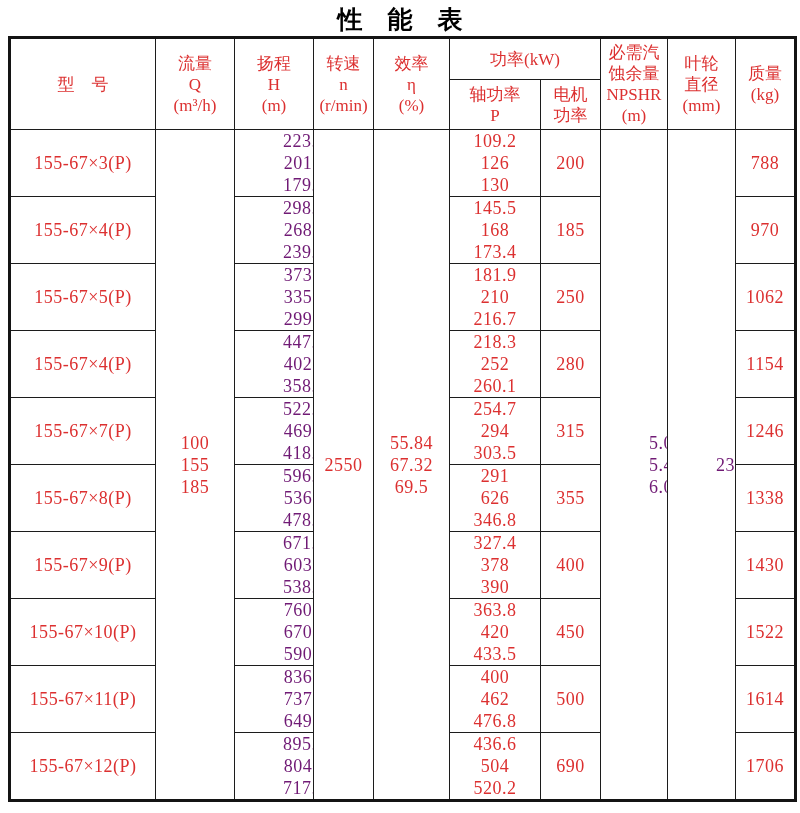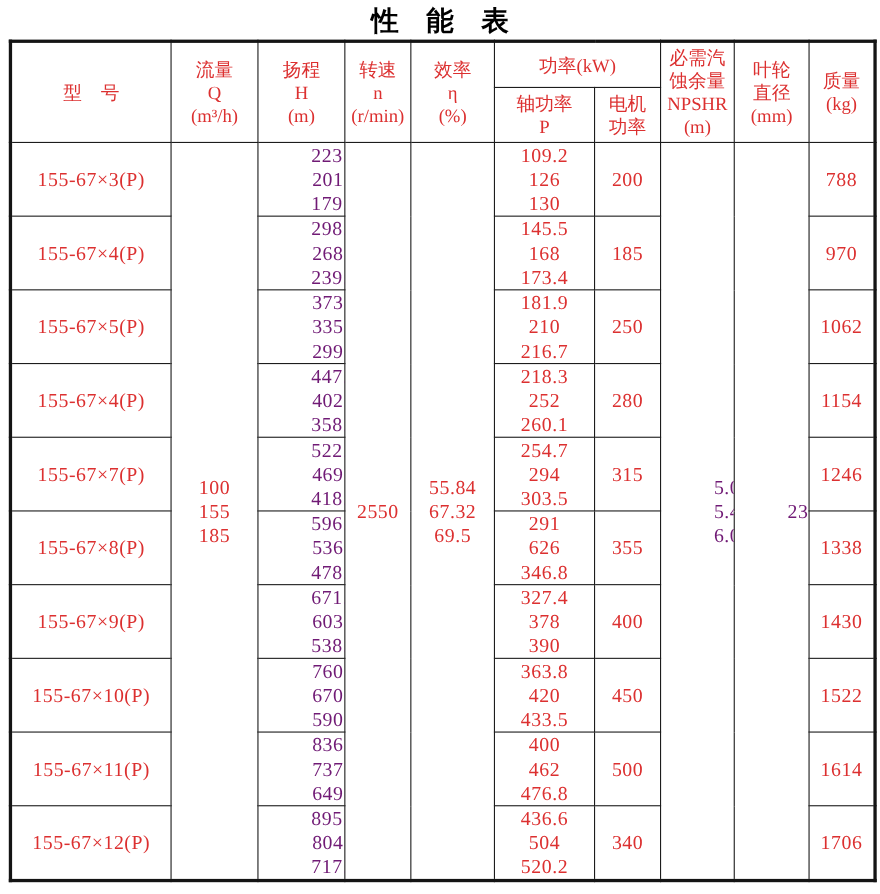--- a/index.html
+++ b/index.html
@@ -210,19 +210,19 @@
         <td class="red">1614</td>
       </tr>
       <tr>
         <td class="red">155-67×12(P)</td>
         <td class="blk">895.2
 804
 717.6</td>
         <td class="red">436.6
 504
 520.2</td>
-        <td class="red">340</td>
+        <td class="red">690</td>
         <td class="red">1706</td>
       </tr>
     </tbody>
   </table>
 
 </div>
 
 </body></html>

